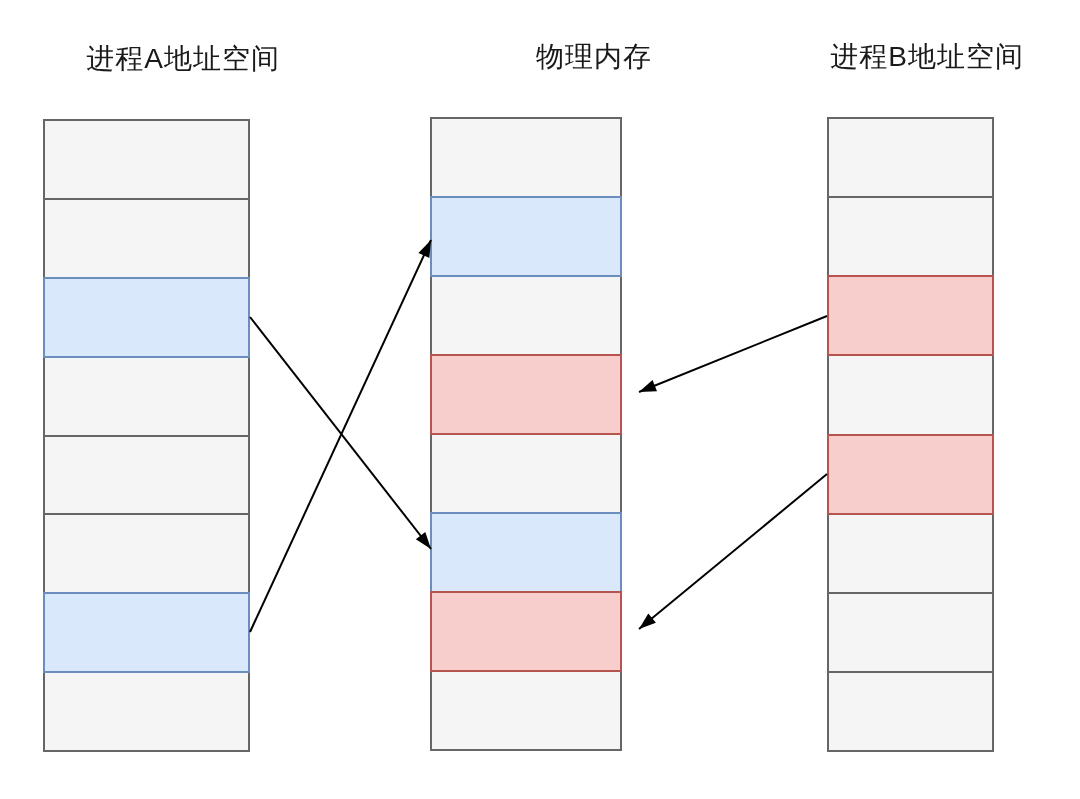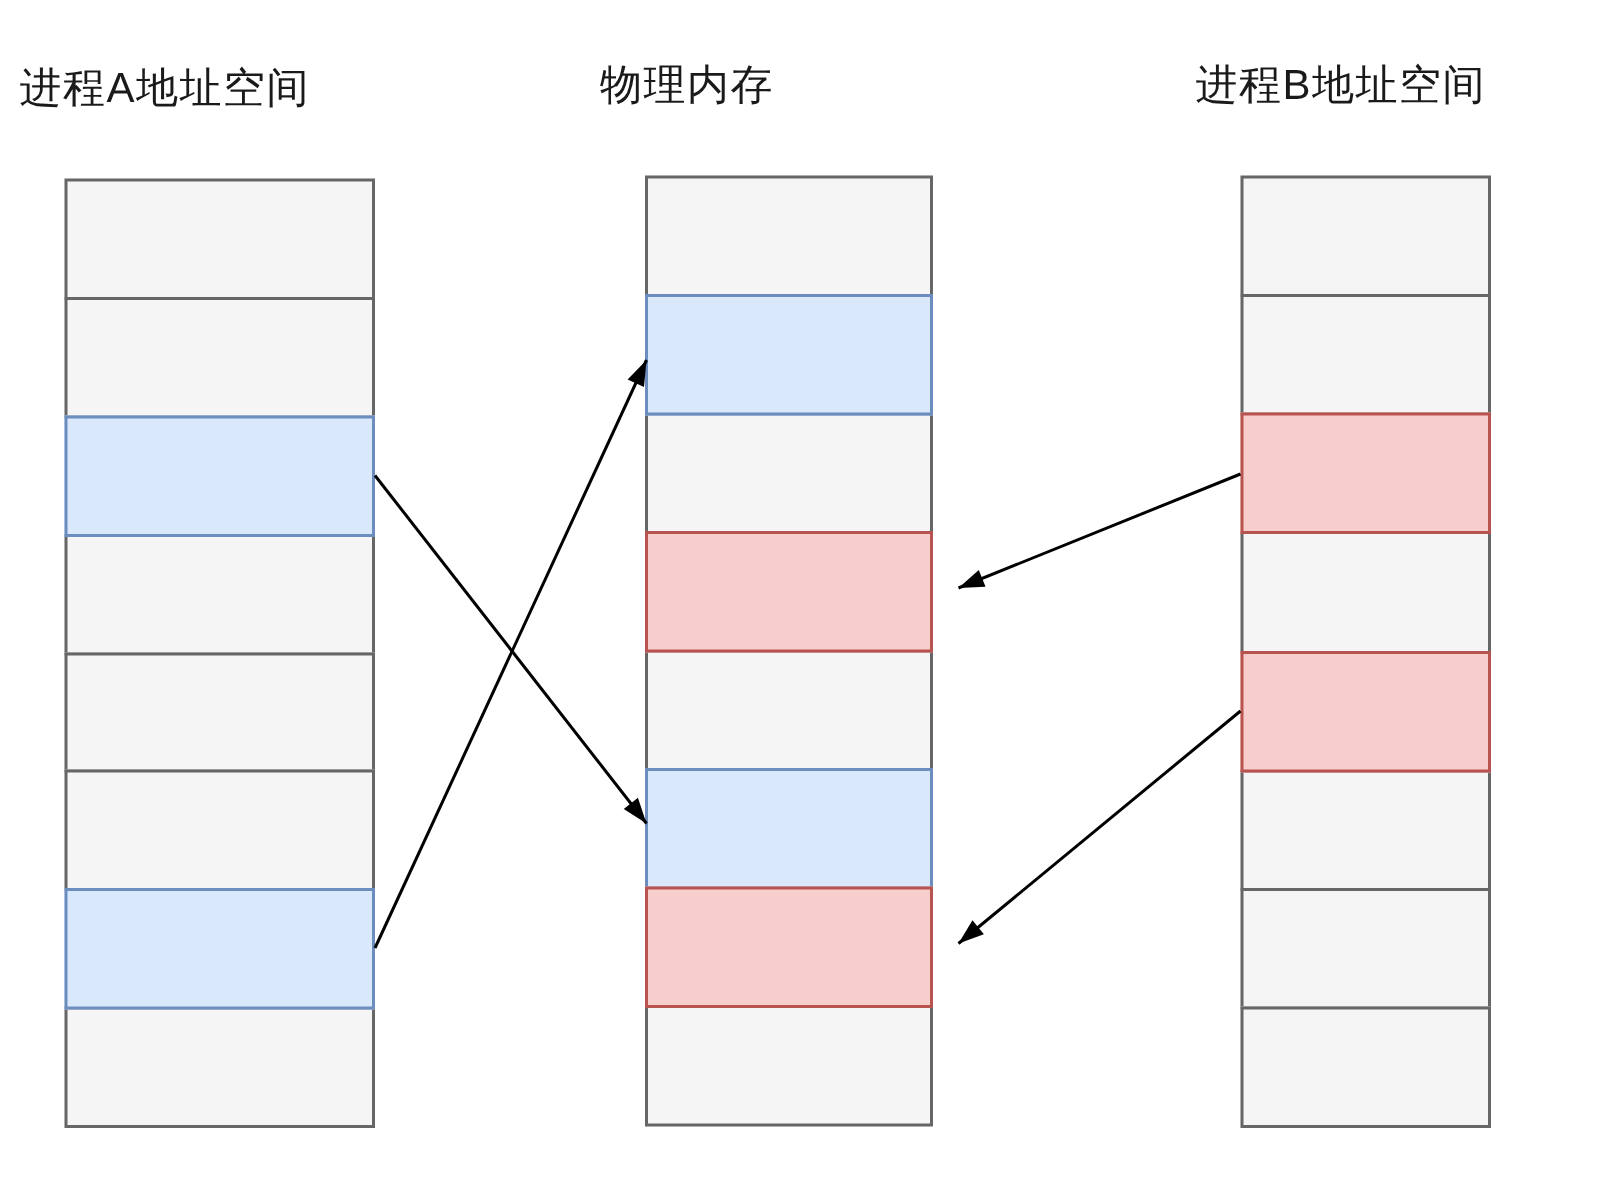--- a/index.html
+++ b/index.html
@@ -13,21 +13,21 @@
     overflow: hidden;
   }
 
   .column { position: absolute; }
 
   .col-title {
     position: absolute;
     top: -79px;
     left: -30px;
     right: -30px;
-    text-align: left;
+    text-align: right;
     font-size: 28px;
     font-weight: 500;
     letter-spacing: 1px;
     color: #1a1a1a;
     white-space: nowrap;
   }
 
   .blocks {
     display: flex;
     flex-direction: column;

